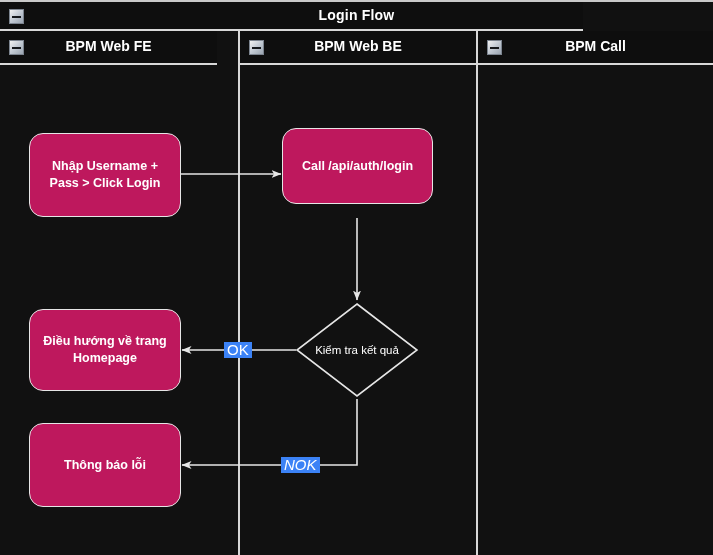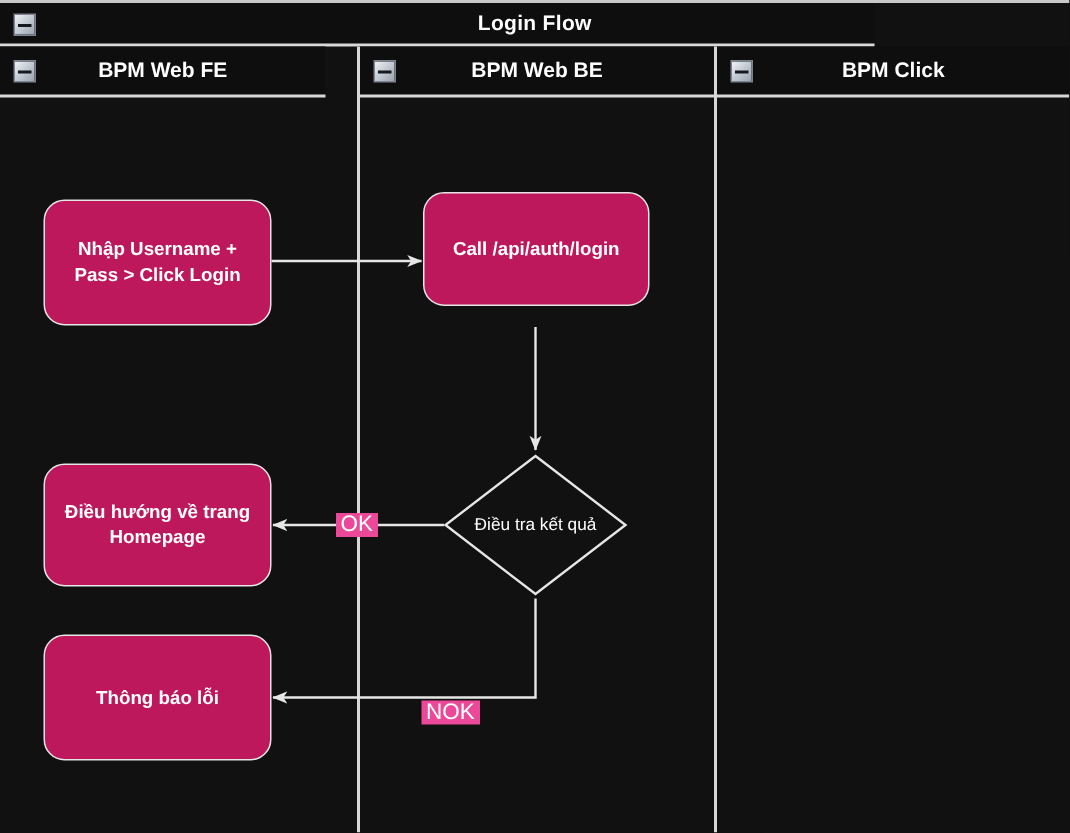--- a/index.html
+++ b/index.html
@@ -153,21 +153,21 @@
     top: 0;
     width: 713px;
     height: 555px;
     pointer-events: none;
   }
   .edge-label {
     position: absolute;
     color: #ffffff;
     font-size: 15px;
     font-weight: normal;
-    background: #ec4899;
+    background: #3b82f6;
     padding: 0 3px;
     line-height: 16px;
     white-space: nowrap;
   }
 </style>
 </head>
 <body>
 
 <div id="diagram-root">
 
@@ -188,52 +188,52 @@
     <div class="lane-header-text">BPM Web FE</div>
   </div>
 
   <div class="lane-header" style="left:240px; width:236px;padding-left:27px;">
     <span class="collapse-icon" style="left:9px; top:9px;"></span>
     <div class="lane-header-text">BPM Web BE</div>
   </div>
 
   <div class="lane-header" style="left:478px; width:235px;">
     <span class="collapse-icon" style="left:9px; top:9px;"></span>
-    <div class="lane-header-text">BPM Click</div>
+    <div class="lane-header-text">BPM Call</div>
   </div>
 
   <svg id="edge-layer" viewBox="0 0 713 555" width="713" height="555">
     <defs>
       <marker id="arrow-head" markerWidth="11" markerHeight="11" refX="9.5" refY="4" orient="auto" markerUnits="userSpaceOnUse">
         <path d="M0,0 L10,4 L0,8 L2.6,4 Z" fill="#e6e6e6"></path>
       </marker>
     </defs>
 
     <path d="M181,172 L281,172" fill="none" stroke="#e6e6e6" stroke-width="1.6" marker-end="url(#arrow-head)"></path>
 
     <path d="M357,216 L357,298" fill="none" stroke="#e6e6e6" stroke-width="1.6" marker-end="url(#arrow-head)"></path>
 
     <path d="M296,348 L182,348" fill="none" stroke="#e6e6e6" stroke-width="1.6" marker-end="url(#arrow-head)"></path>
 
     <path d="M357,397 L357,463 L182,463" fill="none" stroke="#e6e6e6" stroke-width="1.6" marker-end="url(#arrow-head)"></path>
   </svg>
 
   <div class="edge-label" style="left:224px; top:340px;">OK</div>
-  <div class="edge-label" style="left:281px; top:465px;">NOK</div>
+  <div class="edge-label" style="left:281px; top:455px;font-style:italic;">NOK</div>
 
   <div class="task" style="left:29px; top:131px; width:152px; height:84px;">Nhập Username +
 Pass &gt; Click Login</div>
 
   <div class="task" style="left:282px; top:126px; width:151px; height:76px;">Call /api/auth/login</div>
 
   <div class="task" style="left:29px; top:307px; width:152px; height:82px;">Điều hướng về trang
 Homepage</div>
 
   <div class="task" style="left:29px; top:421px; width:152px; height:84px;">Thông báo lỗi</div>
 
   <div class="gateway" style="left:295px; top:300px; width:124px; height:96px;">
     <svg width="124" height="96" viewBox="0 0 124 96">
       <polygon points="62,2 122,48 62,94 2,48" fill="#111111" stroke="#e6e6e6" stroke-width="1.6"></polygon>
     </svg>
-    <div class="gateway-label">Điều tra kết quả</div>
+    <div class="gateway-label">Kiểm tra kết quả</div>
   </div>
 
 </div>
 
 </body></html>

